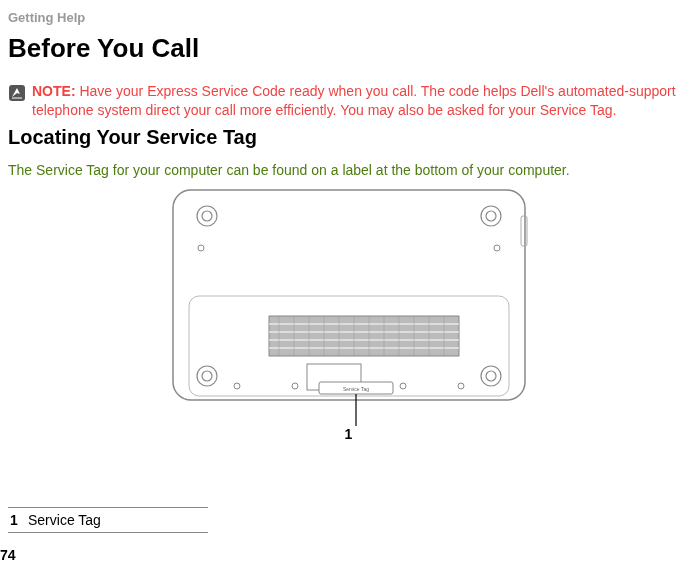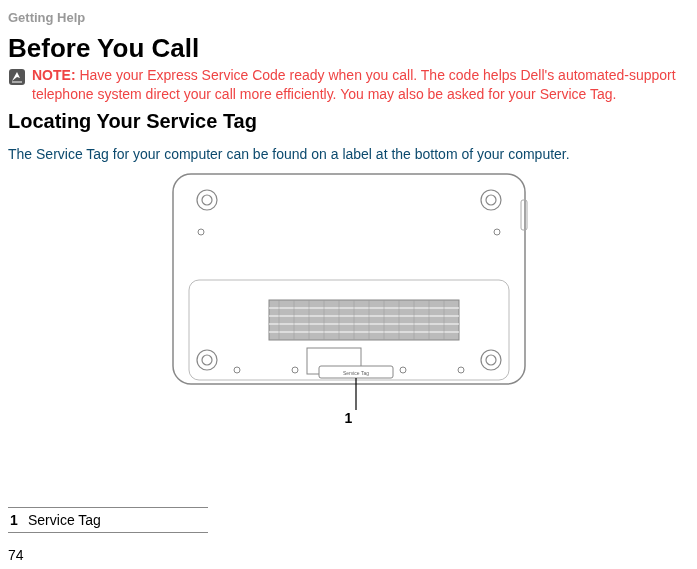--- a/index.html
+++ b/index.html
@@ -15,21 +15,21 @@
   .breadcrumb {
     font-size: 13px;
     font-weight: 600;
     color: #999;
     padding-top: 10px;
   }
   .main-heading {
     font-size: 26px;
     font-weight: 700;
     margin-top: 8px;
-    margin-bottom: 2px;
+    margin-bottom: 18px;
   }
   .note-row {
     display: flex;
     gap: 6px;
     margin-bottom: 6px;
   }
   .note-icon {
     width: 18px;
     height: 18px;
     flex: 0 0 18px;
@@ -44,21 +44,21 @@
   .note-text .label { font-weight: 700; }
   .sub-heading {
     font-size: 20px;
     font-weight: 700;
     margin-top: 4px;
     margin-bottom: 12px;
   }
   .body-text {
     font-size: 14px;
     line-height: 1.35;
-    color: #0c4a6e;
+    color: #4d7c0f;
   }
   .diagram-wrap {
     display: flex;
     justify-content: center;
     margin-top: 6px;
   }
   .diagram {
     position: relative;
     width: 360px;
     height: 260px;
@@ -90,23 +90,23 @@
   .legend-num {
     font-weight: 700;
     font-size: 14px;
     width: 18px;
   }
   .legend-label {
     font-size: 14px;
   }
   .page-num {
     position: absolute;
-    left: 8px;
+    left: 0;
     bottom: 6px;
-    font-weight: 400;
+    font-weight: 700;
     font-size: 14px;
   }
 </style>
 </head>
 <body>
 
 <div class="breadcrumb">Getting Help</div>
 
 <h1 class="main-heading">Before You Call</h1>
 

